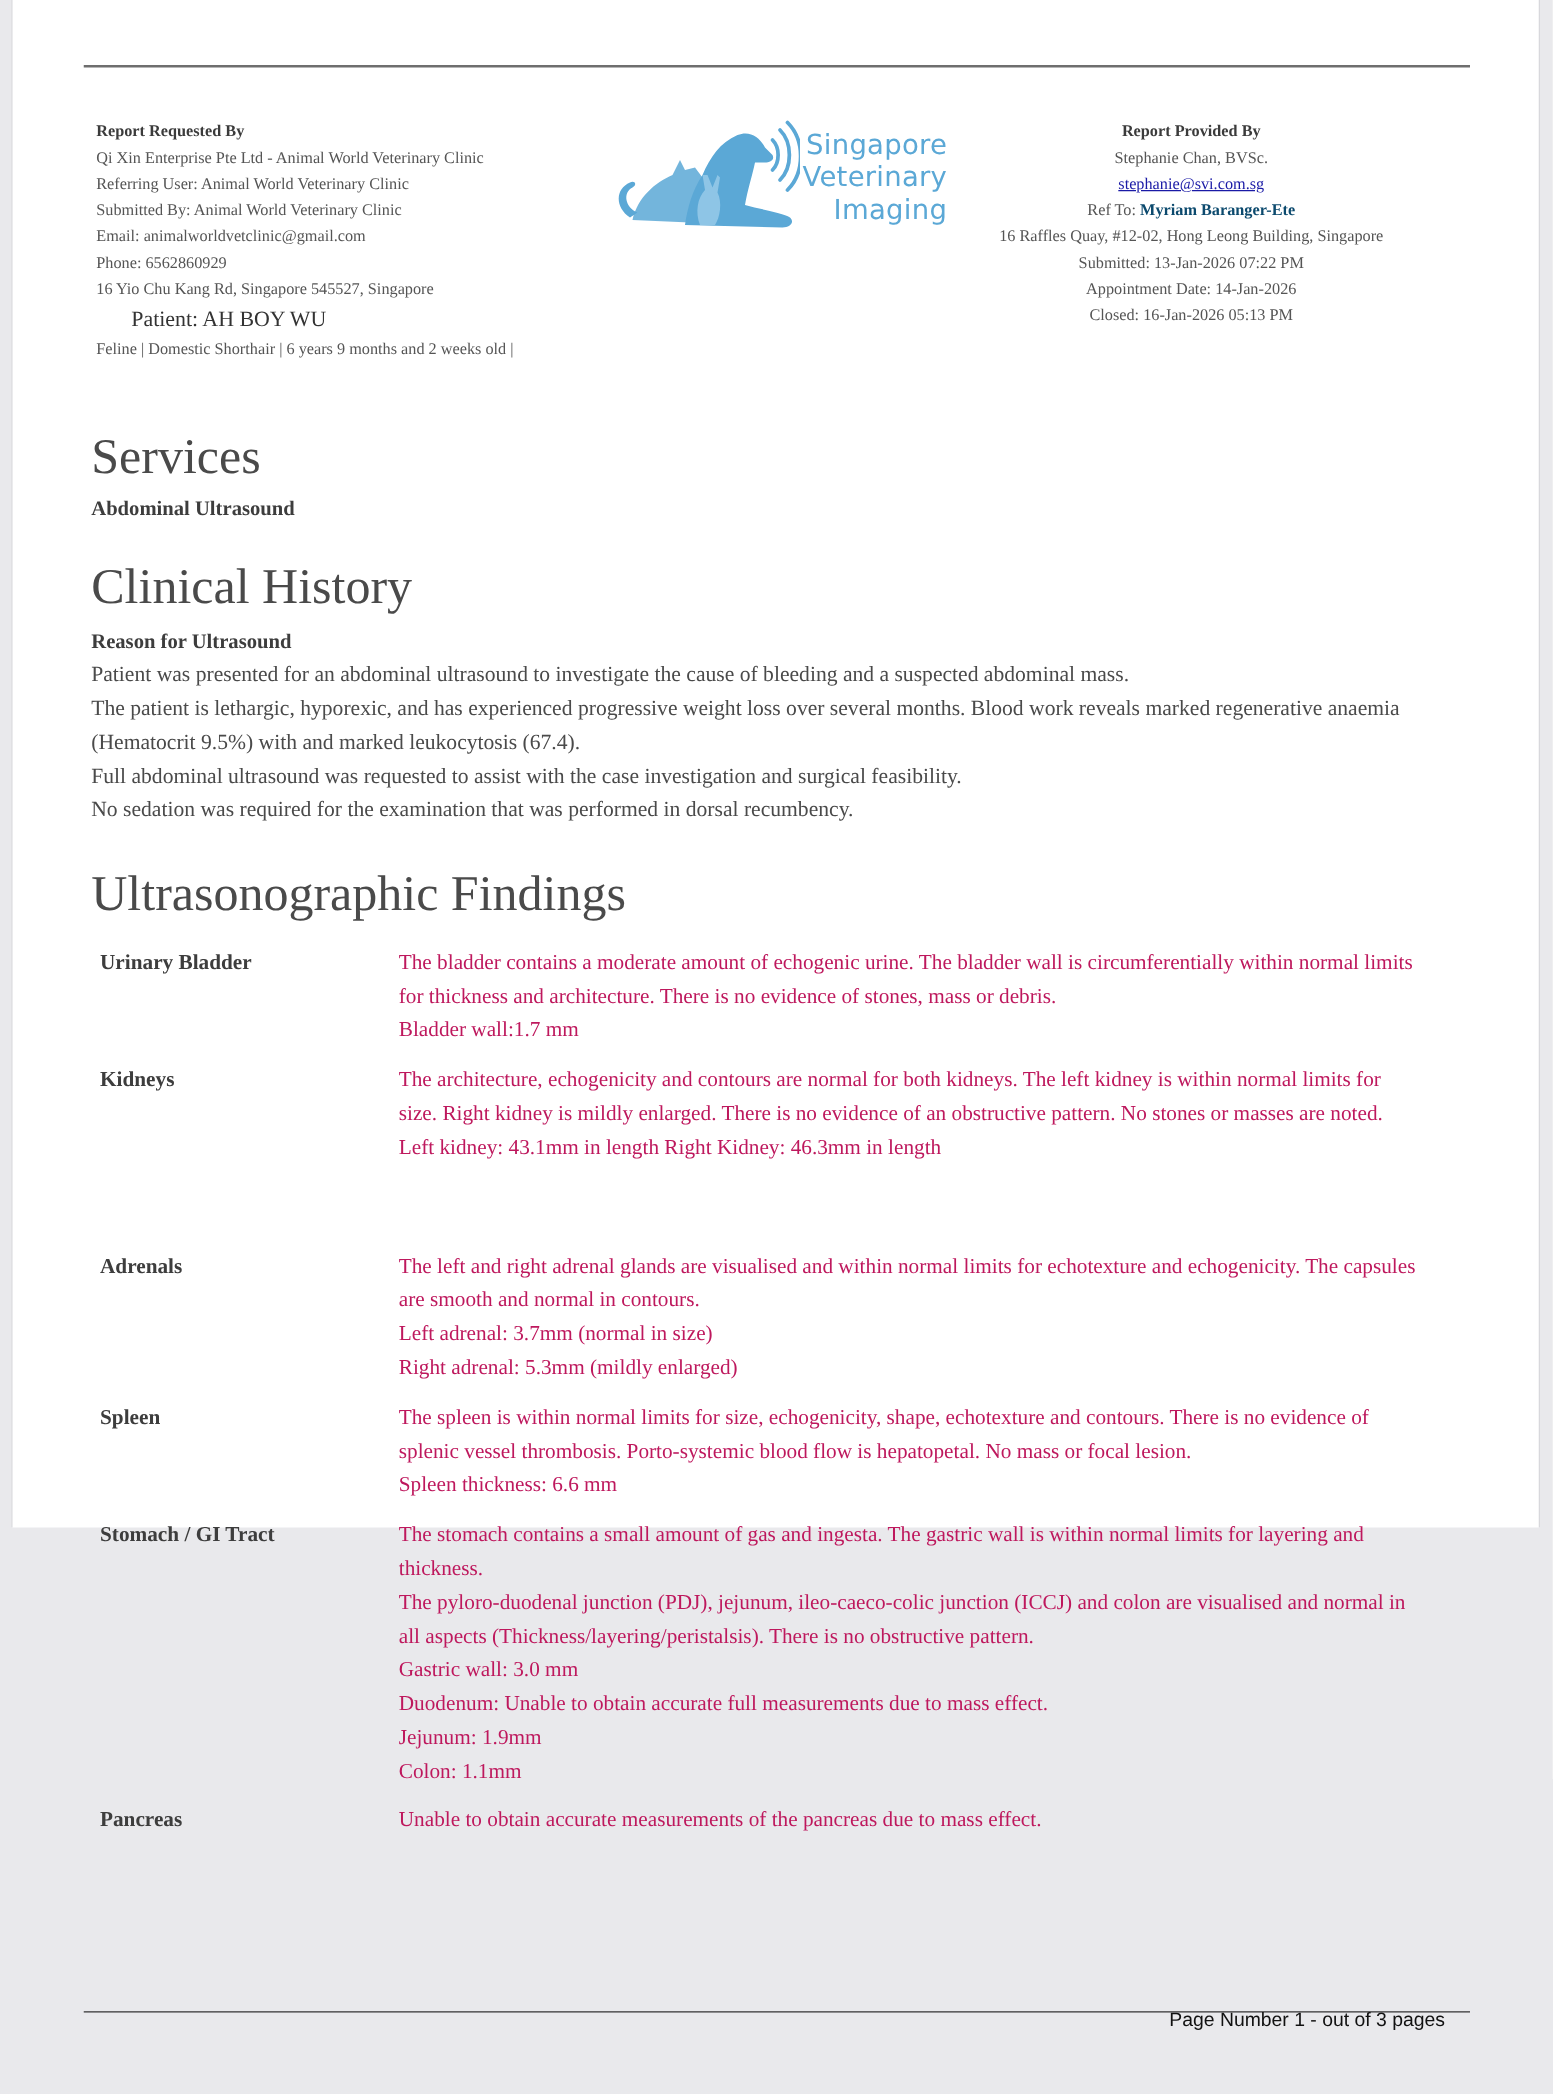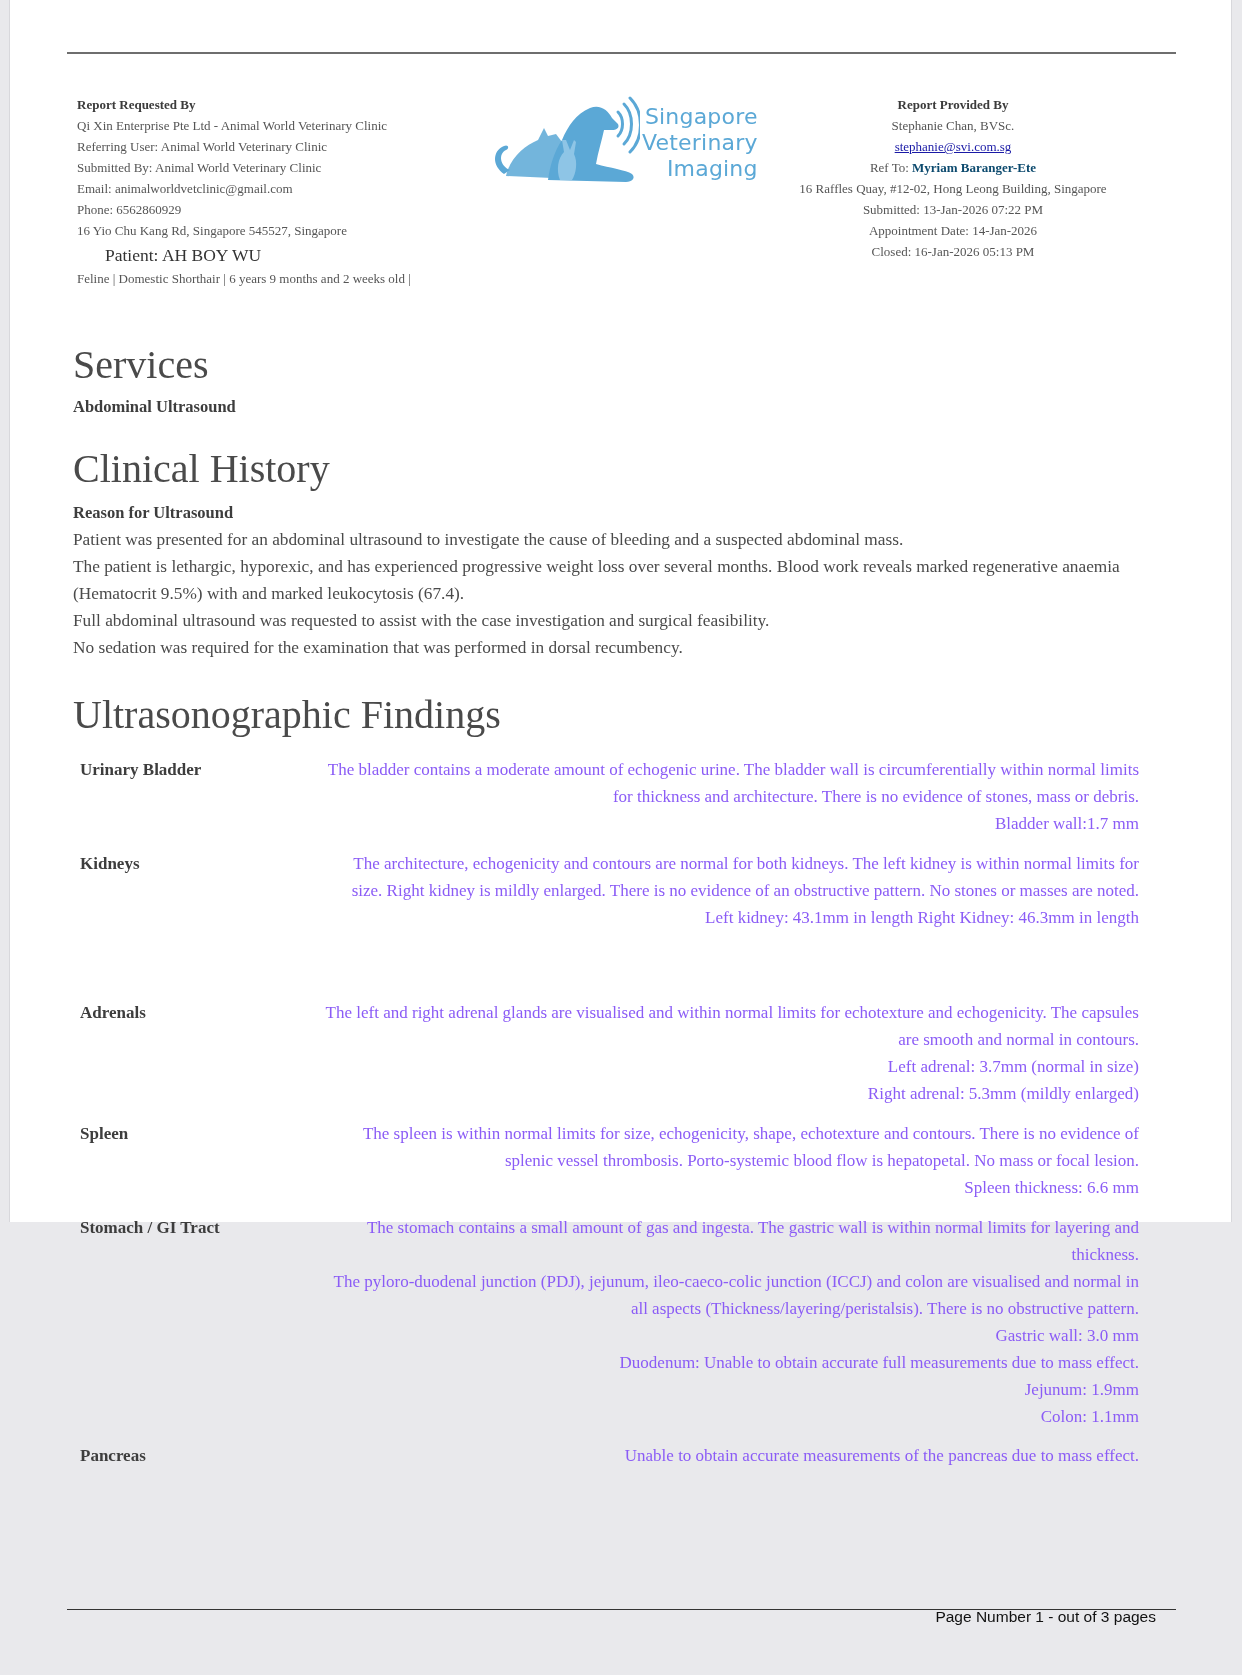--- a/index.html
+++ b/index.html
@@ -26,21 +26,21 @@
   .logo svg { position: absolute; left: 0; top: 0; }
   .logo .logo-text { position: absolute; left: 152px; top: 8px; font-family: "DejaVu Sans", sans-serif; font-size: 22px; line-height: 26px; color: #5ba8d6; letter-spacing: 0.2px; }
 
   .h1 { position: absolute; left: 63px; font-size: 40px; line-height: 46px; color: #4a4a4a; font-weight: normal; }
   .sub { position: absolute; left: 63px; font-size: 16.5px; line-height: 22px; font-weight: bold; color: #3d3d3d; }
   .para { position: absolute; left: 63px; width: 1110px; font-size: 17.3px; line-height: 27px; color: #4a4a4a; }
 
   .findings { position: absolute; left: 63px; top: 756px; width: 1110px; }
   .frow { position: absolute; left: 0; width: 1110px; }
   .frow .organ { position: absolute; left: 7px; top: 0; width: 220px; font-size: 17px; line-height: 27px; font-weight: bold; color: #3d3d3d; }
-  .frow .desc { position: absolute; left: 246px; top: 0; width: 820px; font-size: 17px; line-height: 27px; color: #8b5cf6; text-align: right; }
+  .frow .desc { position: absolute; left: 246px; top: 0; width: 820px; font-size: 17px; line-height: 27px; color: #be185d; }
   .frow .desc .line { display: block; }
   .kid-meas { display: flex; gap: 66px; }
 
   .footer-page { position: absolute; right: 75px; top: 1607px; font-family: "Liberation Sans", sans-serif; font-size: 15.5px; line-height: 20px; color: #111; }
 </style>
 </head>
 <body>
 
 <div class="page">
   <div class="rule-top"></div>

